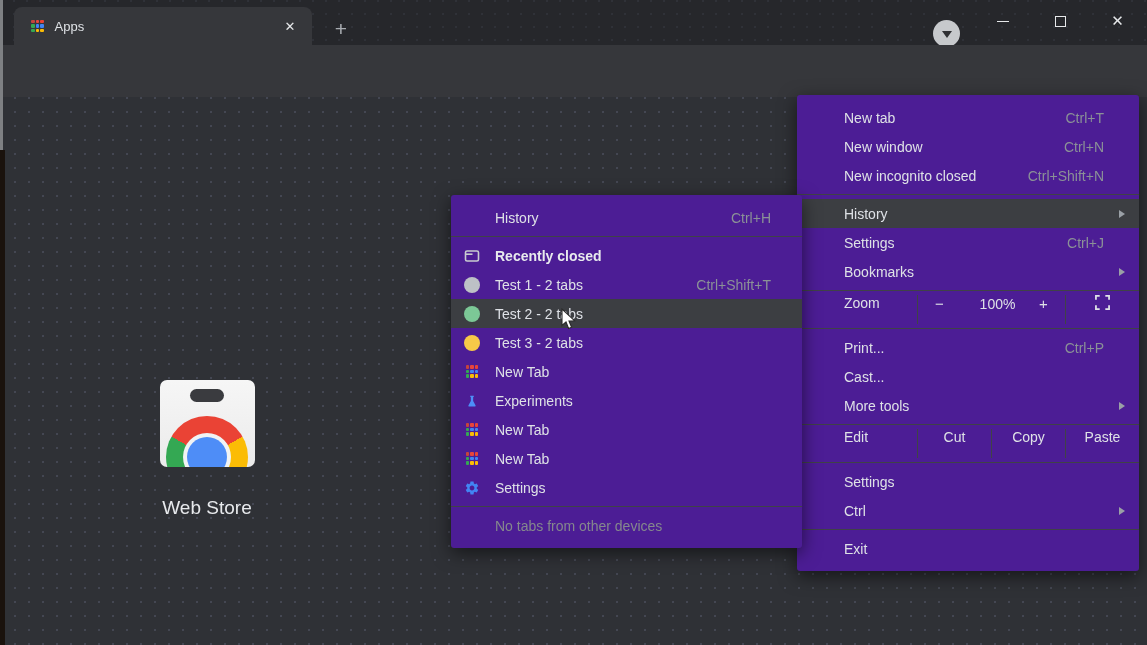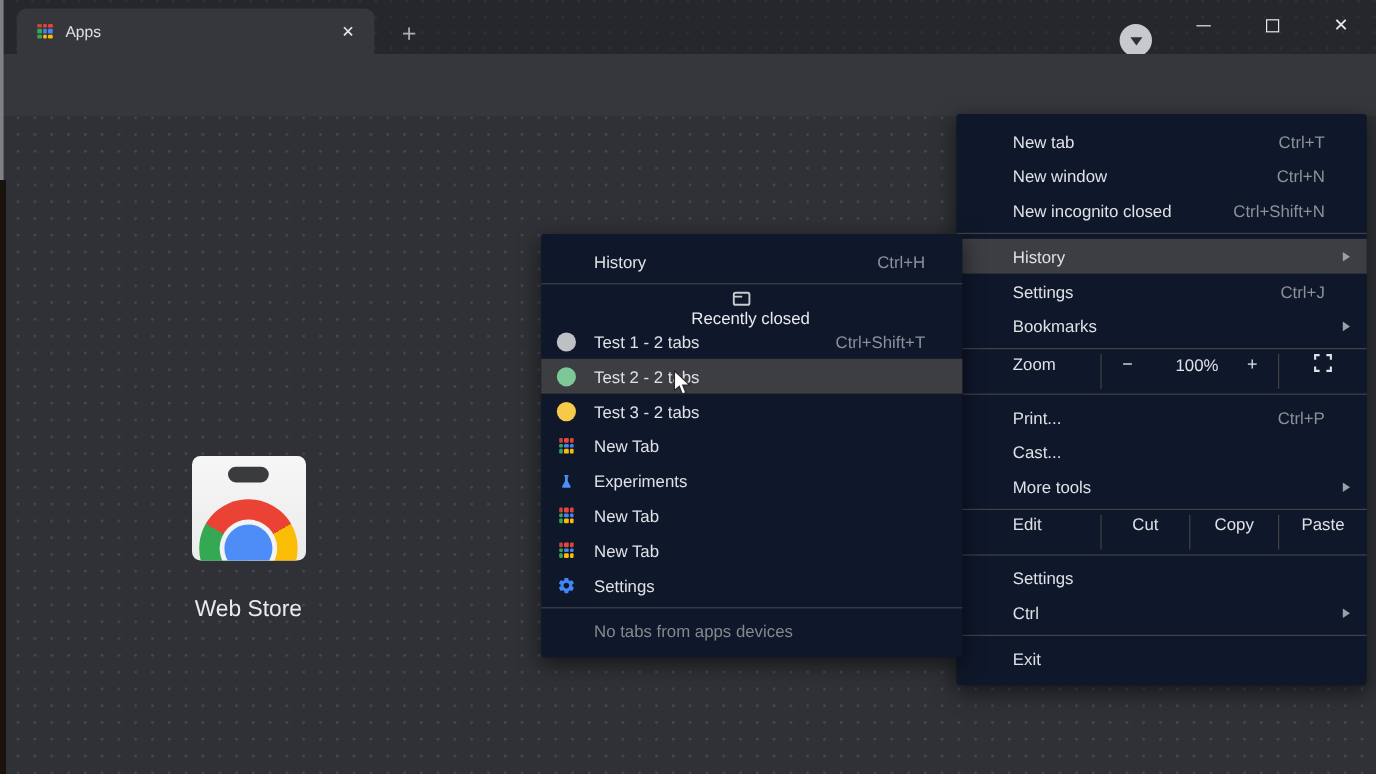--- a/index.html
+++ b/index.html
@@ -74,21 +74,21 @@
   .handle { position:absolute; top:9px; left:50%; transform:translateX(-50%); width:34px; height:13px;
             background:#3a3b3f; border-radius:7px; }
   .chrome-logo { position:absolute; top:36px; left:50%; transform:translateX(-50%); width:82px; height:82px;
          border-radius:50%;
          background:conic-gradient(from 60deg, #fbbc05 0 120deg, #34a853 0 240deg, #ea4335 0 360deg); }
   .chrome-logo::before { content:''; position:absolute; inset:17px; border-radius:50%; background:#f1f3f4; }
   .chrome-logo::after  { content:''; position:absolute; inset:21px; border-radius:50%; background:#4e8df7; }
   .app-label { margin-top:30px; color:#e8eaed; font-size:19px; }
 
   
-  .menu { position:absolute; background:#0f172a; box-shadow:0 5px 18px rgba(0,0,0,.55);
+  .menu { position:absolute; background:#4c1d95; box-shadow:0 5px 18px rgba(0,0,0,.55);
           border-radius:3px; padding:8px 0; font-size:14px; color:#dee1e6; }
   .main-menu { left:797px; top:95px; width:342px; z-index:50; }
   .sub-menu  { left:451px; top:195px; width:351px; z-index:60; }
   .sep { height:1px; background:#404247; margin:4px 0; }
   .mi { height:29px; display:flex; align-items:center; padding:0 14px 0 47px; }
   .mi.hl { background:#3c3e42; }
   .mi-label { white-space:nowrap; }
   .mi-sc { margin-left:auto; color:#8b9197; padding-right:21px; white-space:nowrap; }
   .mi-arrow { margin-left:auto; width:0; height:0; border-left:6px solid #9aa0a6;
               border-top:4.5px solid transparent; border-bottom:4.5px solid transparent; }
@@ -100,21 +100,21 @@
   .zr-val { width:48px; text-align:center;margin-left:12px; }
   .zr-fs { flex:1; display:flex; align-items:center; justify-content:center; }
   .er-cell { flex:1; text-align:center; }
 
   .smi { height:29px; display:flex; align-items:center; padding:0 15px 0 13px; }
   .smi.hl { background:#3c3e42; }
   .smi .ic { width:16px; height:16px; margin-right:15px; display:flex; align-items:center;
              justify-content:center; flex:0 0 16px; }
   .smi.noicon { padding-left:44px; }
   .smi .sc { margin-left:auto; color:#8b9197; padding-right:16px; }
-  .smi.bold { font-weight:400; color:#e8eaed;flex-direction:column; }
+  .smi.bold { font-weight:700; color:#e8eaed; }
   .smi.dim { color:#85888d; }
   .circ { width:16px; height:16px; border-radius:50%; }
   .c-gray { background:#bdc1c6; } .c-green { background:#7cc896; } .c-yellow { background:#f7c948; }
 
   .cursor { position:absolute; left:560px; top:308px; z-index:100; }
 </style>
 </head>
 <body>
 
 <div id="stage">
@@ -380,21 +380,21 @@
     <div class="smi">
       <span class="ic">
         <svg width="16" height="16" viewBox="0 0 24 24">
           <path d="M19.14 12.94c.04-.3.06-.61.06-.94 0-.32-.02-.64-.07-.94l2.03-1.58c.18-.14.23-.41.12-.61l-1.92-3.32c-.12-.22-.37-.29-.59-.22l-2.39.96c-.5-.38-1.03-.7-1.62-.94l-.36-2.54c-.04-.24-.24-.41-.48-.41h-3.84c-.24 0-.43.17-.47.41l-.36 2.54c-.59.24-1.13.57-1.62.94l-2.39-.96c-.22-.08-.47 0-.59.22L2.74 8.87c-.12.21-.08.47.12.61l2.03 1.58c-.05.3-.09.63-.09.94s.02.64.07.94l-2.03 1.58c-.18.14-.23.41-.12.61l1.92 3.32c.12.22.37.29.59.22l2.39-.96c.5.38 1.03.7 1.62.94l.36 2.54c.05.24.24.41.48.41h3.84c.24 0 .44-.17.47-.41l.36-2.54c.59-.24 1.13-.56 1.62-.94l2.39.96c.22.08.47 0 .59-.22l1.92-3.32c.12-.22.07-.47-.12-.61l-2.01-1.58zM12 15.6c-1.98 0-3.6-1.62-3.6-3.6s1.62-3.6 3.6-3.6 3.6 1.62 3.6 3.6-1.62 3.6-3.6 3.6z" fill="#4285f4"></path>
         </svg>
       </span>
       <span>Settings</span>
     </div>
     <div class="sep"></div>
     <div class="smi noicon dim">
-      <span>No tabs from apps devices</span>
+      <span>No tabs from other devices</span>
     </div>
   </div>
 
   <div class="cursor">
     <svg width="18" height="24" viewBox="0 0 18 24">
       <path d="M2 1 L2 17.5 L6 14 L8.6 20.5 L11.6 19.2 L9 13 L14.5 12.7 Z" fill="#ffffff" stroke="#2a2a2a" stroke-width="1.1"></path>
     </svg>
   </div>
 
 </div>

